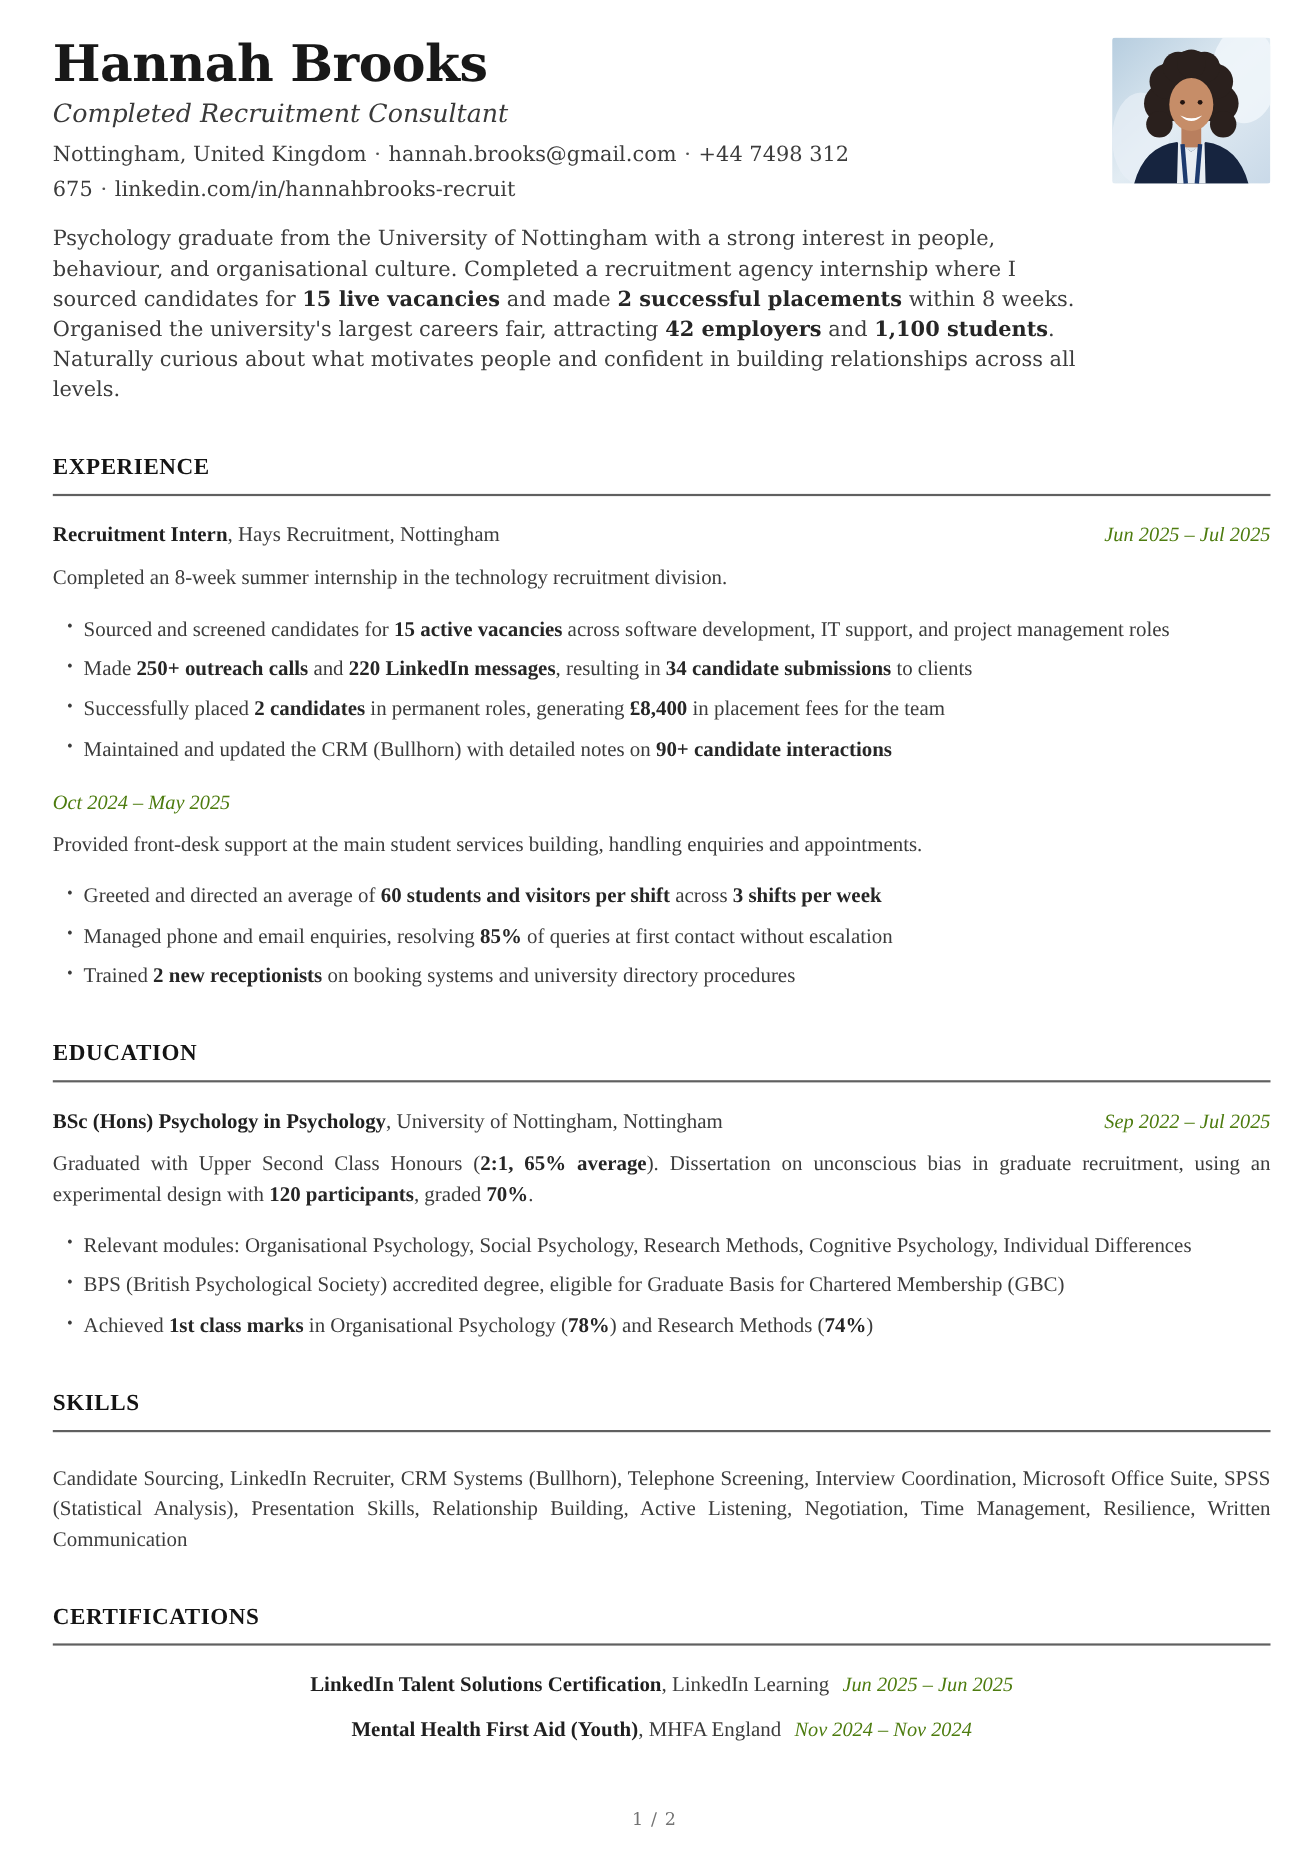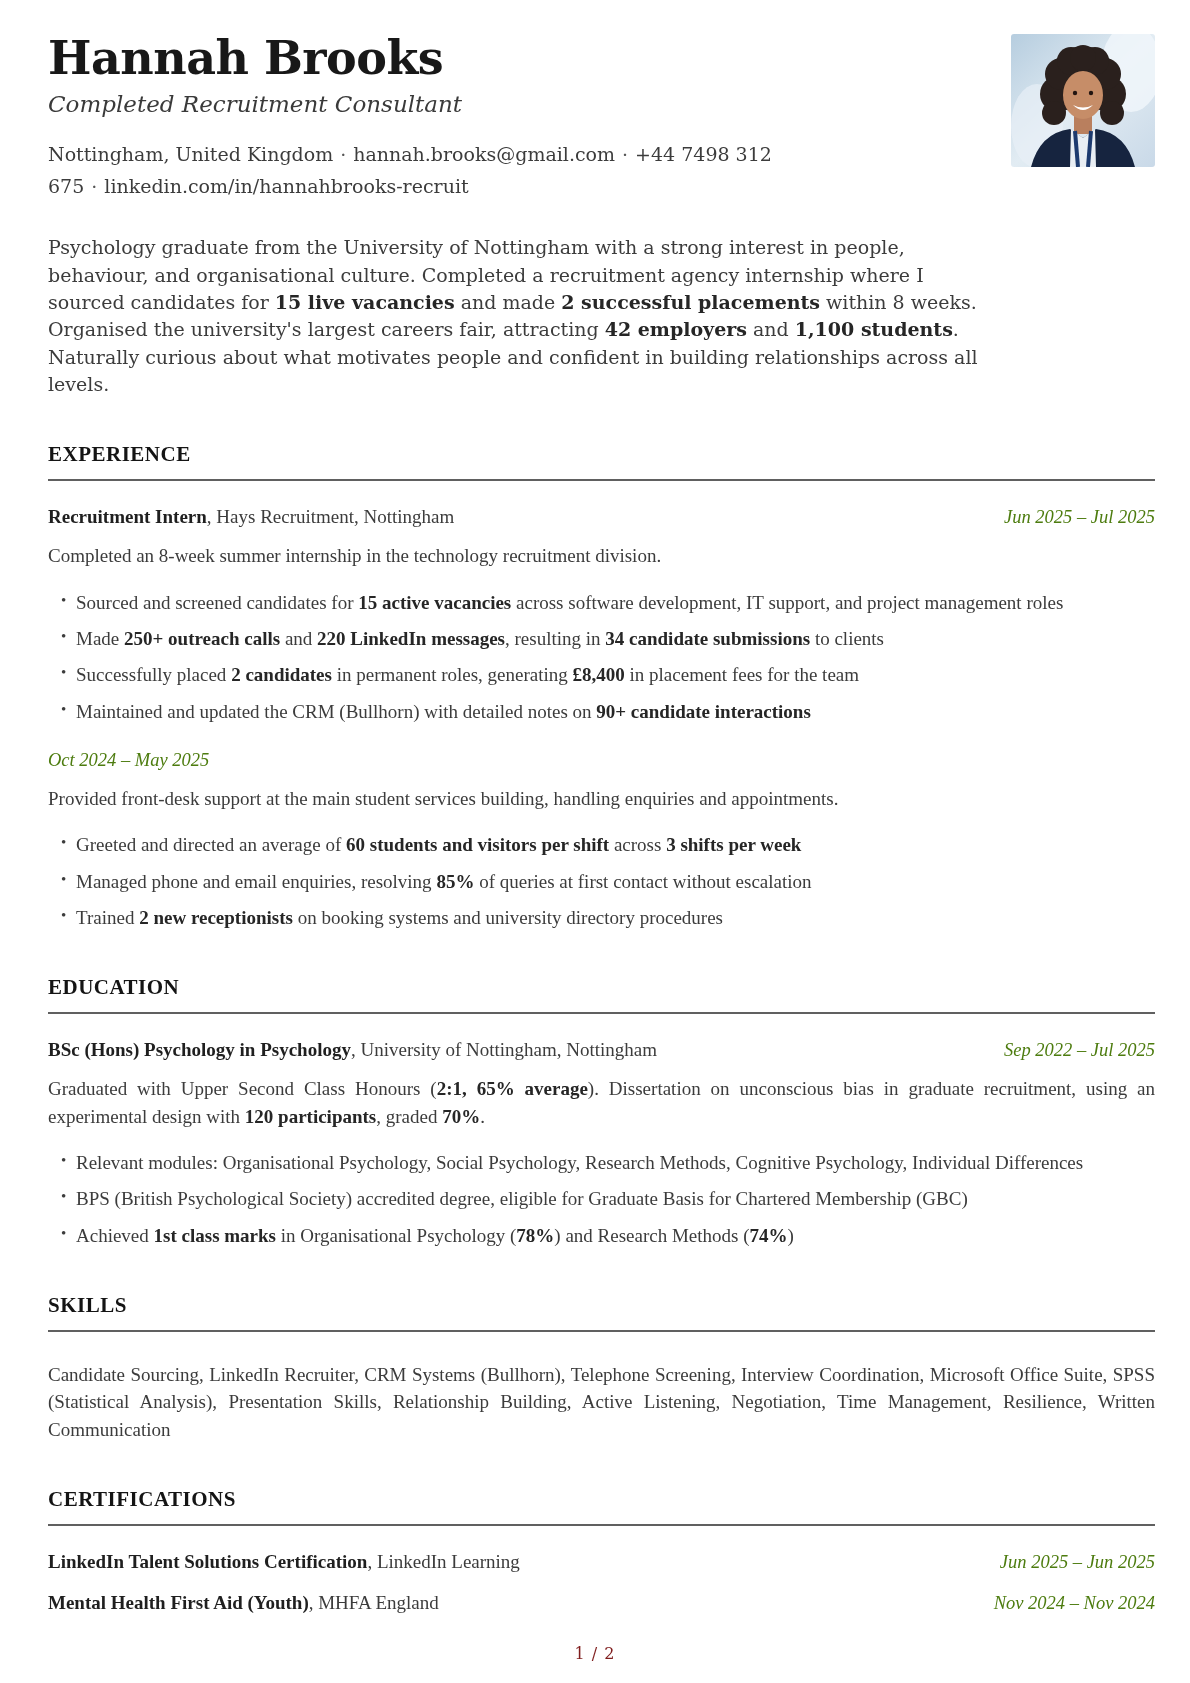--- a/index.html
+++ b/index.html
@@ -18,26 +18,26 @@
   .photo{
     position:absolute; top:0; right:0;
     width:144px; height:133px;
     border-radius:3px; overflow:hidden;
   }
   h1.name{
     font-size:46px; line-height:1.08; font-weight:700;
     color:#181818; letter-spacing:-0.5px;
   }
   .headline{ font-style:italic; font-size:23px; margin-top:7px; color:#3a3a3a; }
-  .contact{ font-size:19px; line-height:1.7; margin-top:21px; max-width:800px; }
+  .contact{ font-size:19px; line-height:1.7; margin-top:7px; max-width:800px; }
   .sep{ margin:0 7px; color:#555; }
 
   
   .summary{
-    margin-top:32px; font-size:19px; line-height:1.44;
+    margin-top:16px; font-size:19px; line-height:1.44;
     max-width:952px; text-align:left; hyphens:auto;
   }
 
   
   section{ margin-top:44px;font-family:Liberation Serif, serif; }
   h2.sec{
     font-size:21px; font-weight:700; color:#141414;
     letter-spacing:0.5px;
     border-bottom:2px solid #606060; padding-bottom:12px;
   }
@@ -57,28 +57,28 @@
   ul.bullets li::before{
     content:"\2022"; position:absolute; left:-15px; top:1px;
     font-size:15px; color:#3c3c3c;
   }
   b{ font-weight:700; color:#262626; }
   .entry-title b{ color:#1f1f1f; }
 
   .skills-text{ margin-top:29px; font-size:19px; line-height:1.44; text-align:justify; hyphens:auto; }
 
   .cert-row{
-    display:flex; justify-content:space-between; align-items:baseline;
+    display:flex; justify-content:center; align-items:baseline;
     gap:12px; font-size:19px; margin-top:23px; line-height:1.4;
   }
   .cert-row + .cert-row{ margin-top:14px; }
 
   .footer{
     position:absolute; bottom:20px; left:0; right:0;
-    text-align:center; font-size:16px; color:#7f1d1d; letter-spacing:1px;
+    text-align:center; font-size:16px; color:#737373; letter-spacing:1px;
   }
 </style>
 </head>
 <body>
 
 <div class="page">
 
   <header class="header">
     <div class="header-left">
       <h1 class="name">Hannah Brooks</h1>

